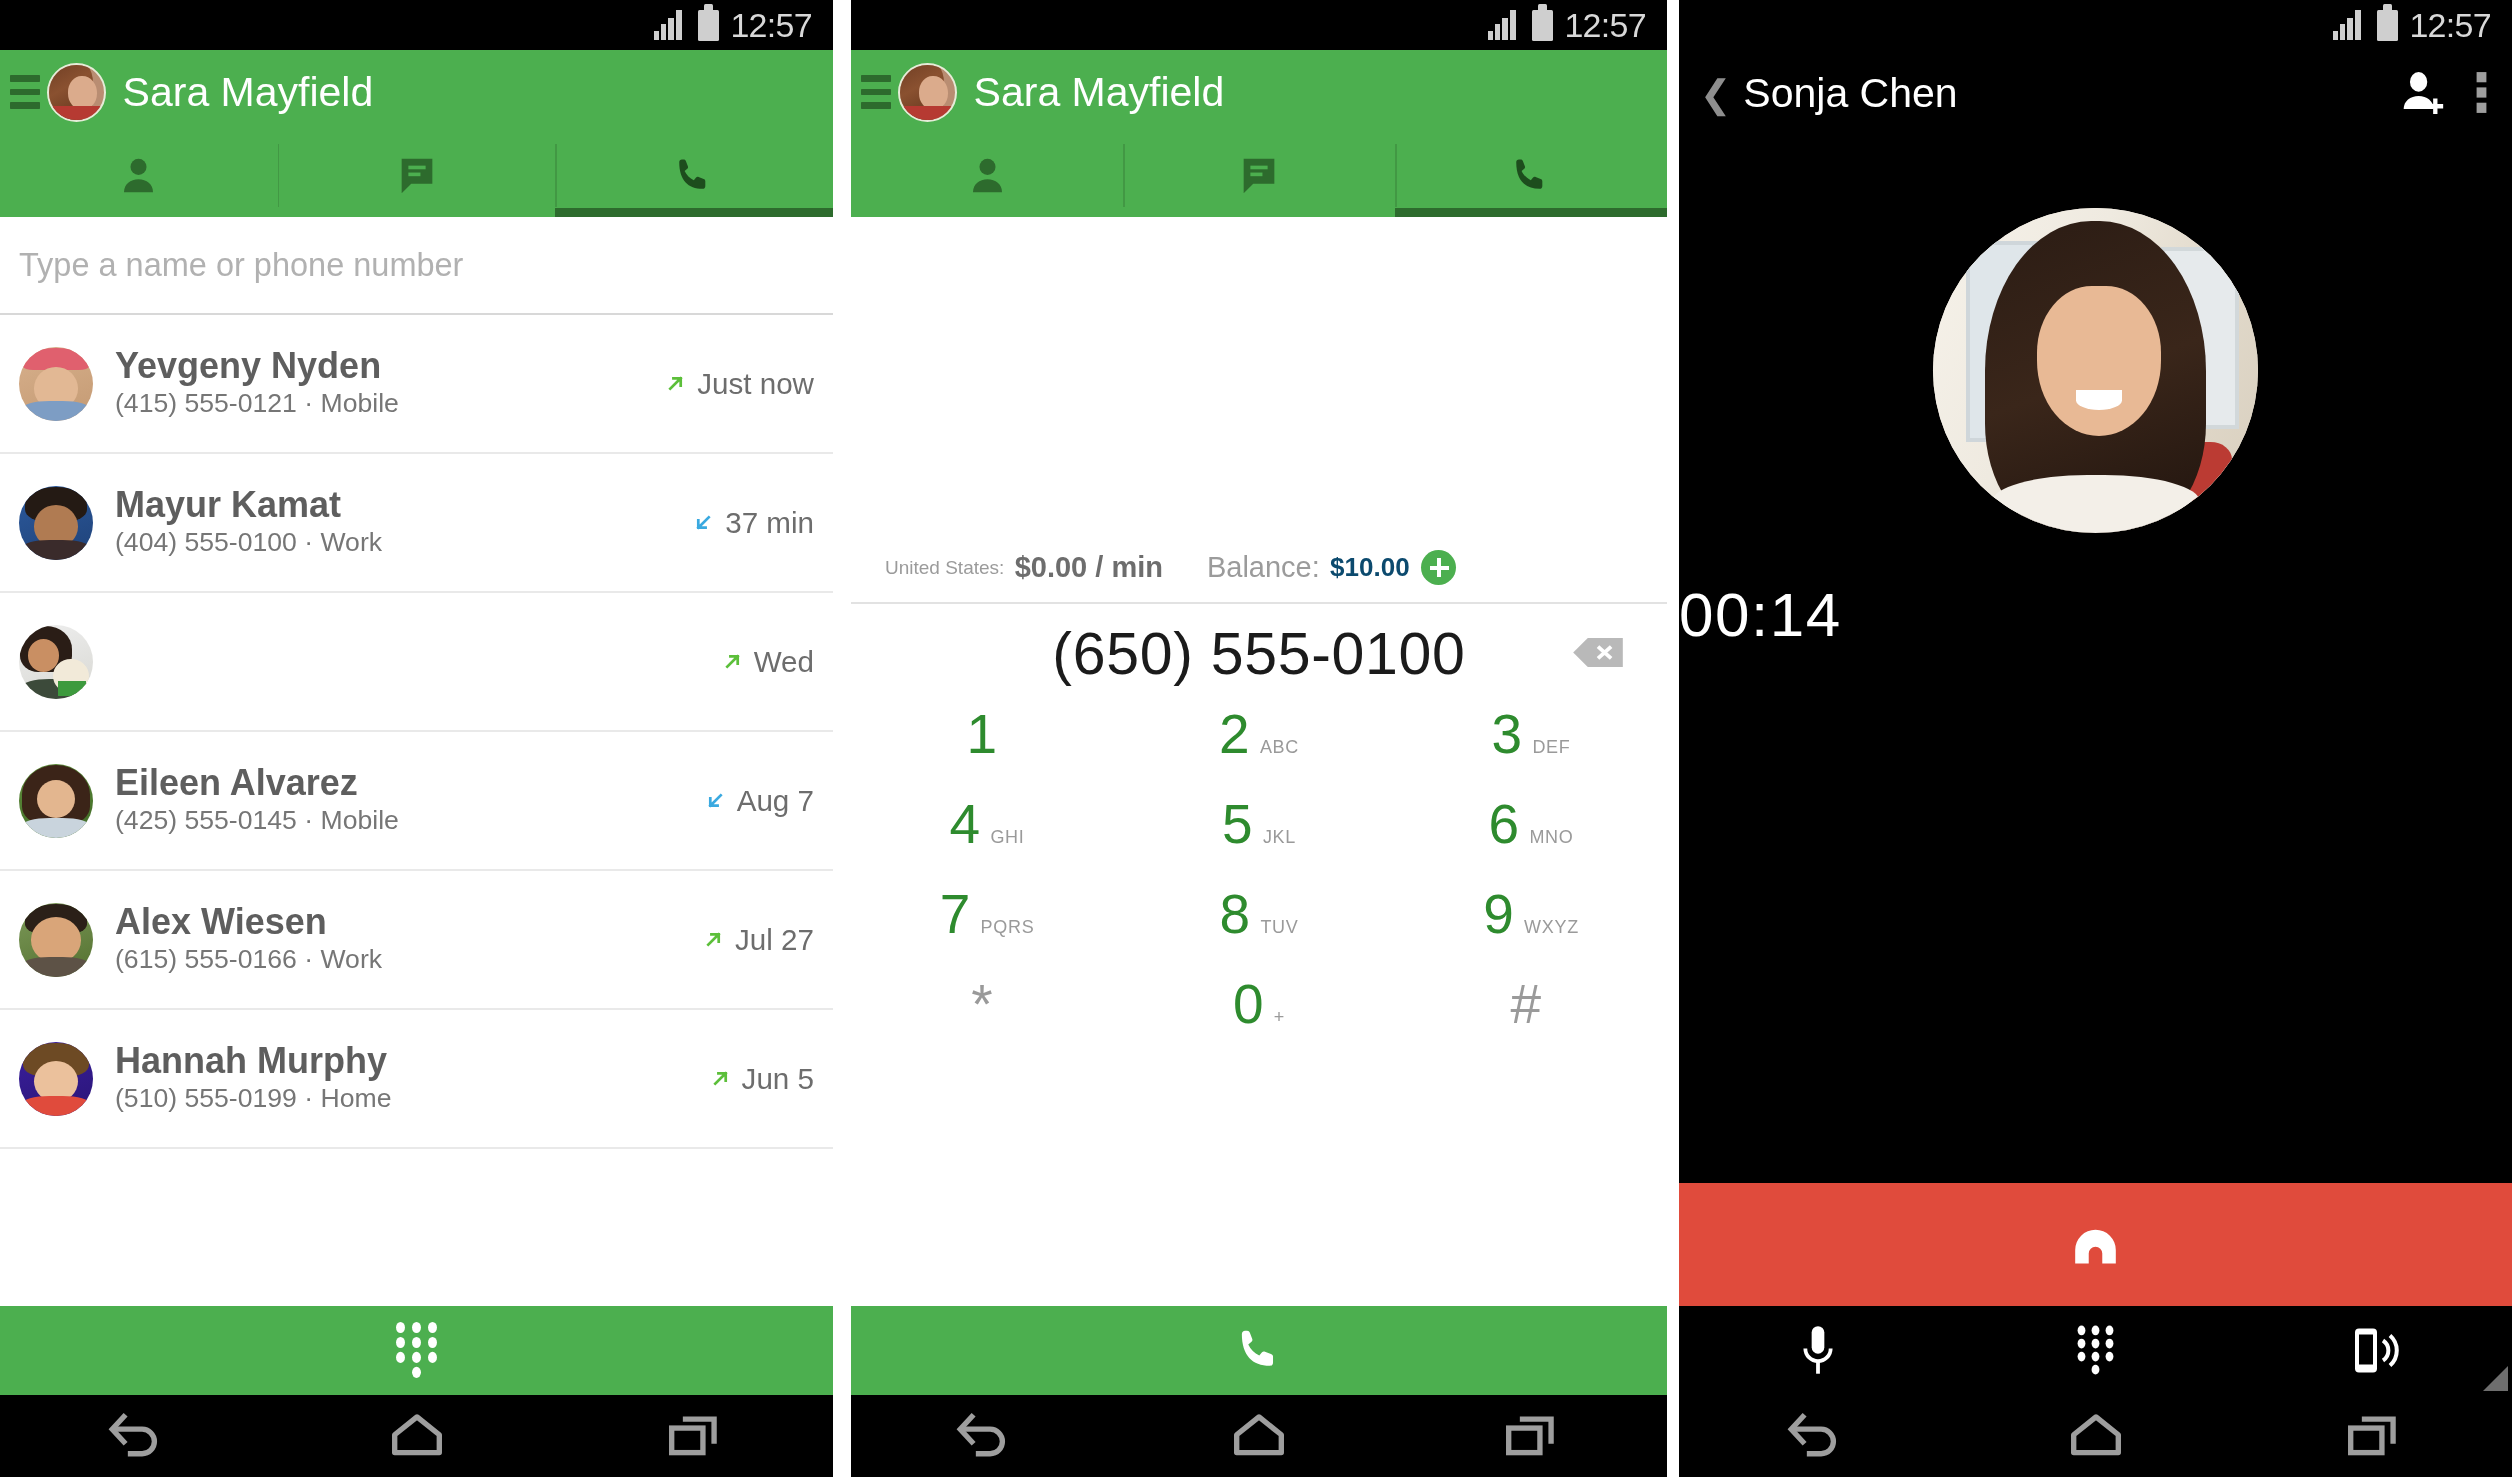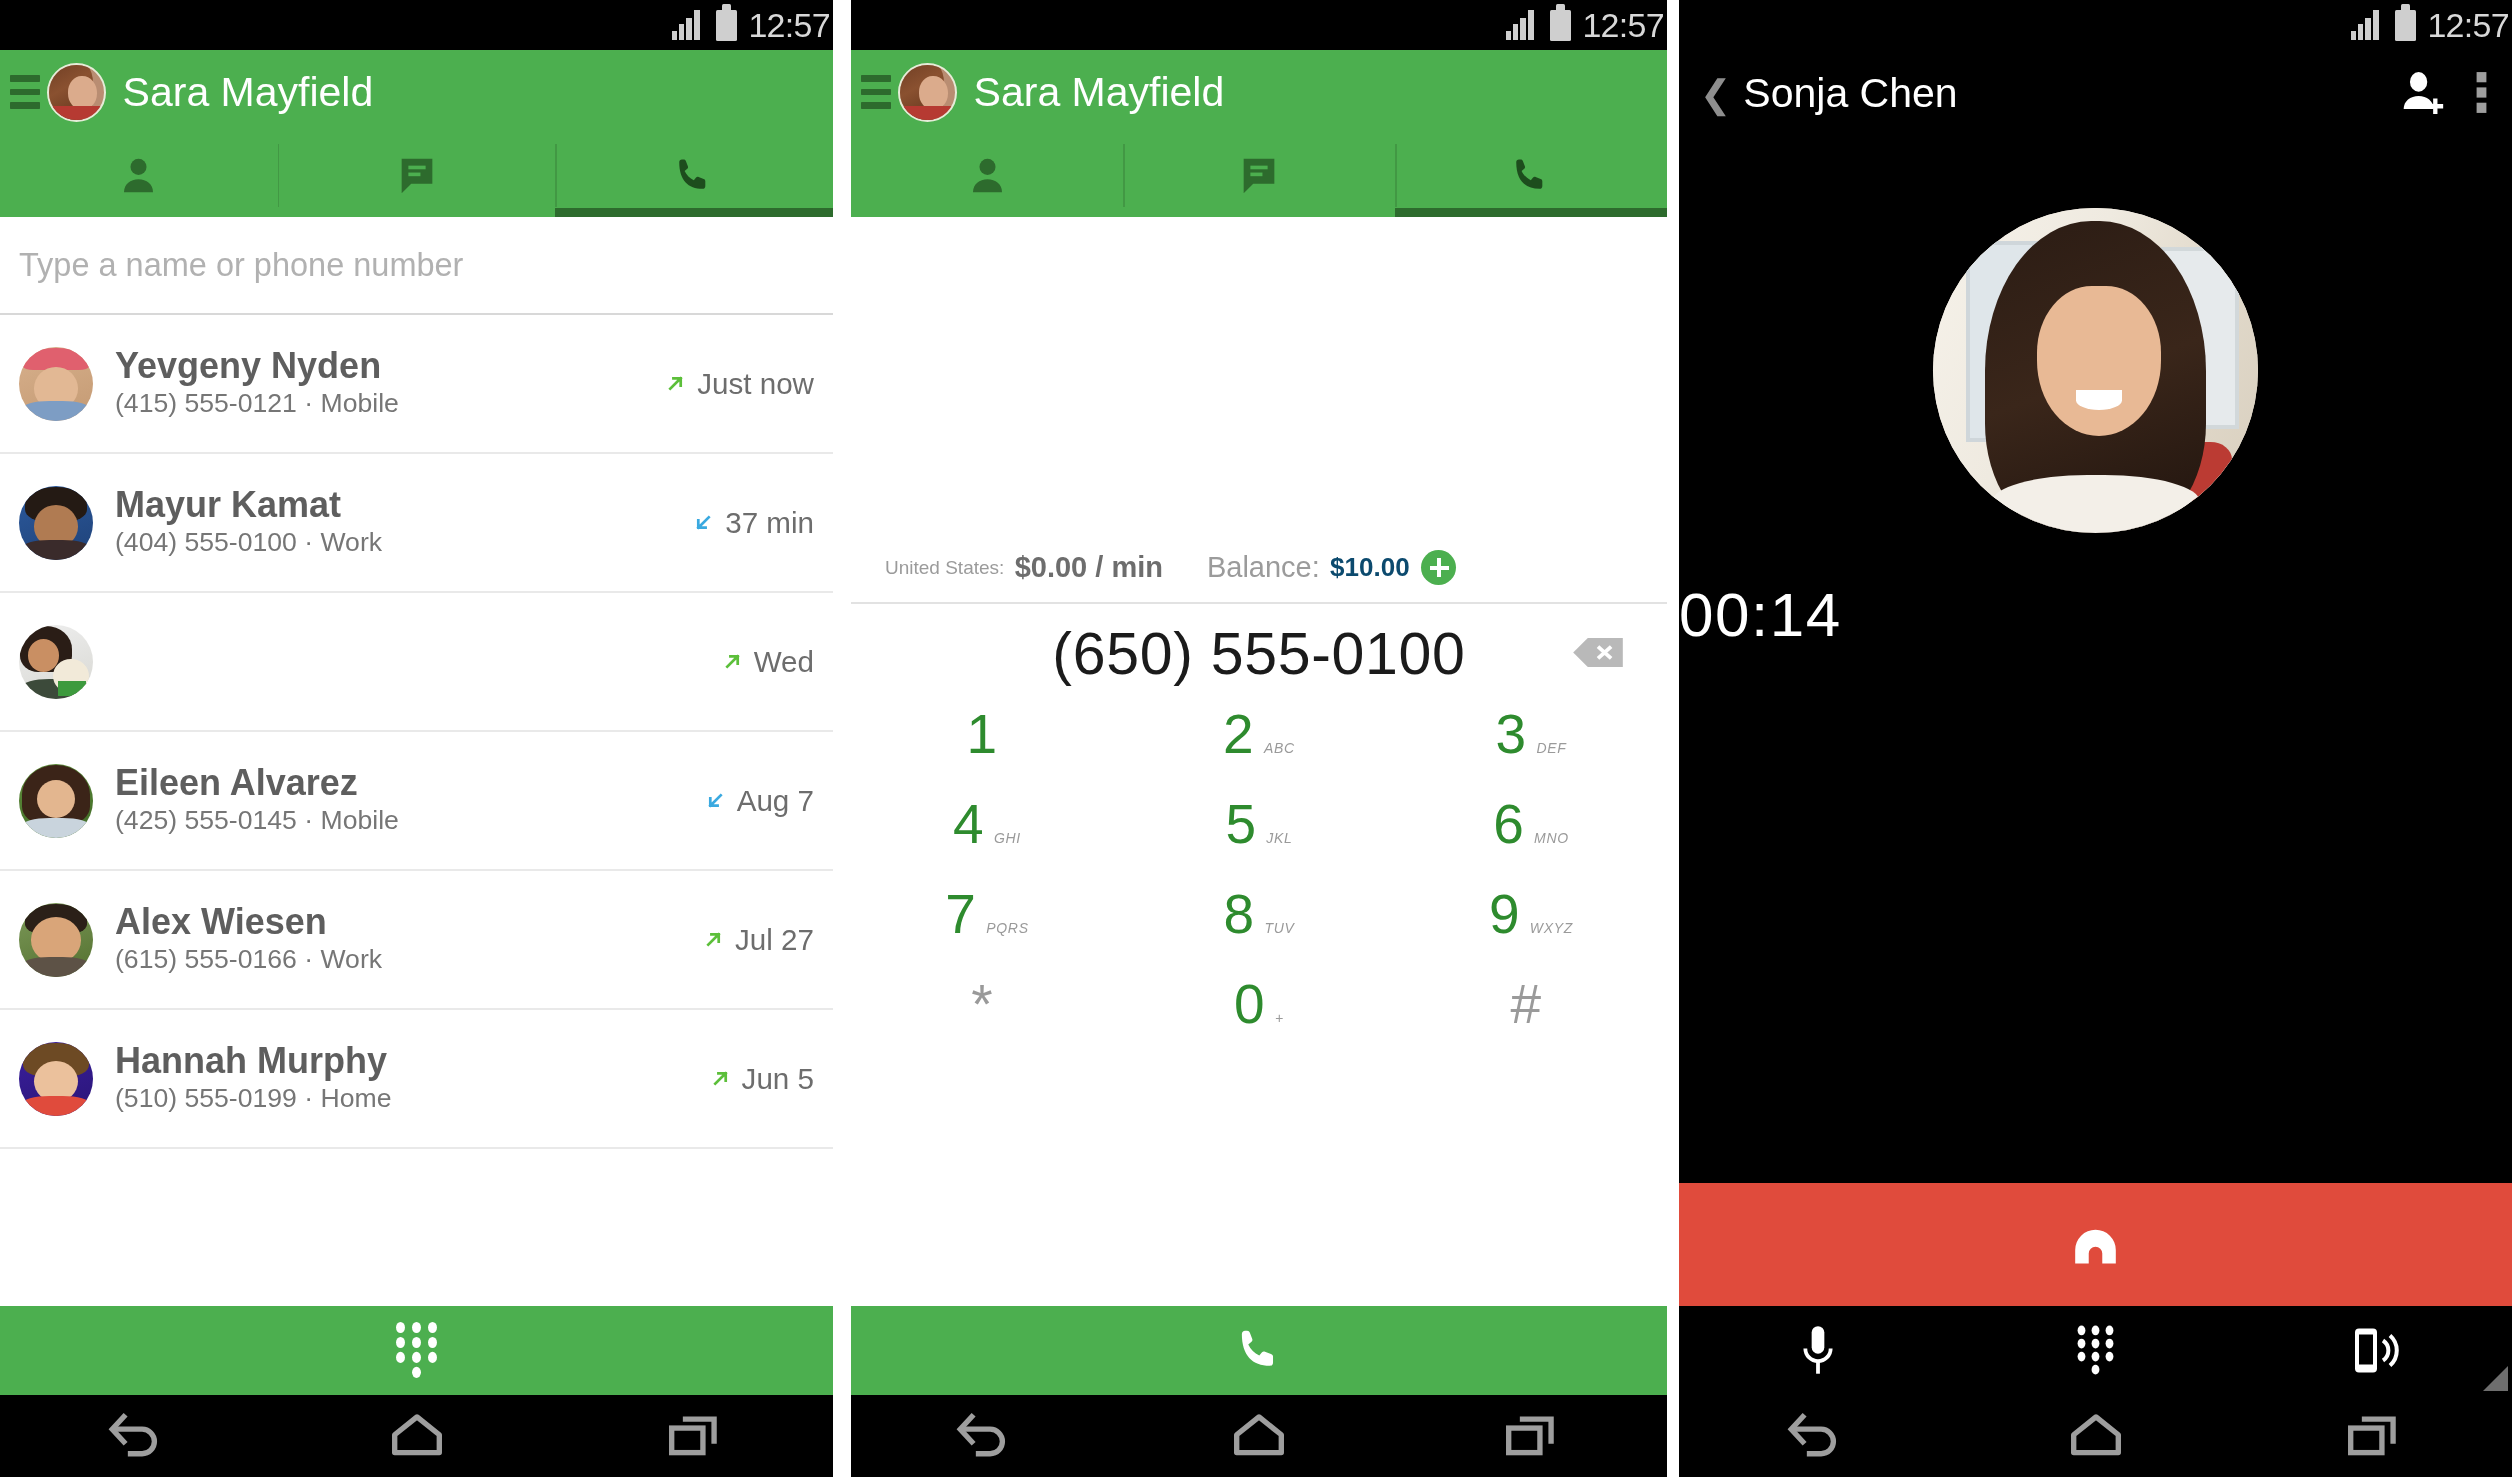--- a/index.html
+++ b/index.html
@@ -8,21 +8,21 @@
 
   .stage { position:relative; width:2512px; height:1478px; background:#ffffff; }
 
   .panel { position:absolute; top:0; height:1478px; overflow:hidden; background:#ffffff; }
   #panel1 { left:0px;    width:833px; }
   #panel2 { left:851px; width:816px; }
   #panel3 { left:1679px; width:833px; }
 
   
   .statusbar { position:relative; height:50px; background:#000000; display:flex;
-               align-items:center; justify-content:flex-end; padding-right:3px; gap:11.8px; }
+               align-items:center; justify-content:flex-end; padding-right:21px; gap:11.8px; }
   .sb-signal { width:32.5px; height:29.6px; position:relative; }
   .sb-signal i { position:absolute; bottom:0; background:#cfcfcf; display:block; }
   .sb-signal i:nth-child(1){ left:0px;  width:5.2px;  height:8.9px; }
   .sb-signal i:nth-child(2){ left:7.4px; width:5.2px;  height:15.5px; }
   .sb-signal i:nth-child(3){ left:14.8px; width:5.2px;  height:22px; }
   .sb-signal i:nth-child(4){ left:22px; width:5.9px;  height:29.6px; }
   .sb-batt { width:20.7px; height:31px; background:#cfcfcf; position:relative; border-radius:1.5px; }
   .sb-batt:before { content:""; position:absolute; top:-5.2px; left:5.9px; width:8.9px; height:5.2px;
                     background:#cfcfcf; border-radius:1.5px 1.5px 0 0; }
   .sb-time { color:#d8d8d8; font-size:34px; letter-spacing:-0.7px; line-height:1; }
@@ -100,21 +100,21 @@
   .numrow { height:100px; display:flex; align-items:center; justify-content:center;
             position:relative; }
   .dialed { font-size:59px; color:#1b1b1b; letter-spacing:0.7px; }
   .bksp { position:absolute; right:41px; top:50%; transform:translateY(-50%); }
 
   .keypad { padding:3px 0 0 0; }
   .krow { display:flex; height:90px; }
   .key { flex:1; display:flex; align-items:baseline; justify-content:center; gap:10.3px; }
   .kdigit { font-size:55px; color:#2e8b2e; font-weight:300; line-height:1; }
   .kdigit.gray { color:#9a9a9a; }
-  .kletters { font-size:14px; color:#9a9a9a; letter-spacing:0.7px;font-style:italic; }
+  .kletters { font-size:18px; color:#9a9a9a; letter-spacing:0.7px; }
 
   .callbar { position:absolute; left:0; right:0; height:89px; background:#4caf4f;
              display:flex; align-items:center; justify-content:center; }
 
   
   .callhead { height:87px; display:flex; align-items:center; padding:0 20.7px; background:#000; }
   .chev { color:#8e8e8e; font-size:38px; line-height:1; margin-right:11.8px; }
   .callname { color:#ffffff; font-size:41px; flex:1; white-space:nowrap; }
   .hicon { margin-left:20.7px; }
   .bigavatar { width:325px; height:325px; border-radius:50%; margin:71px auto 0;

